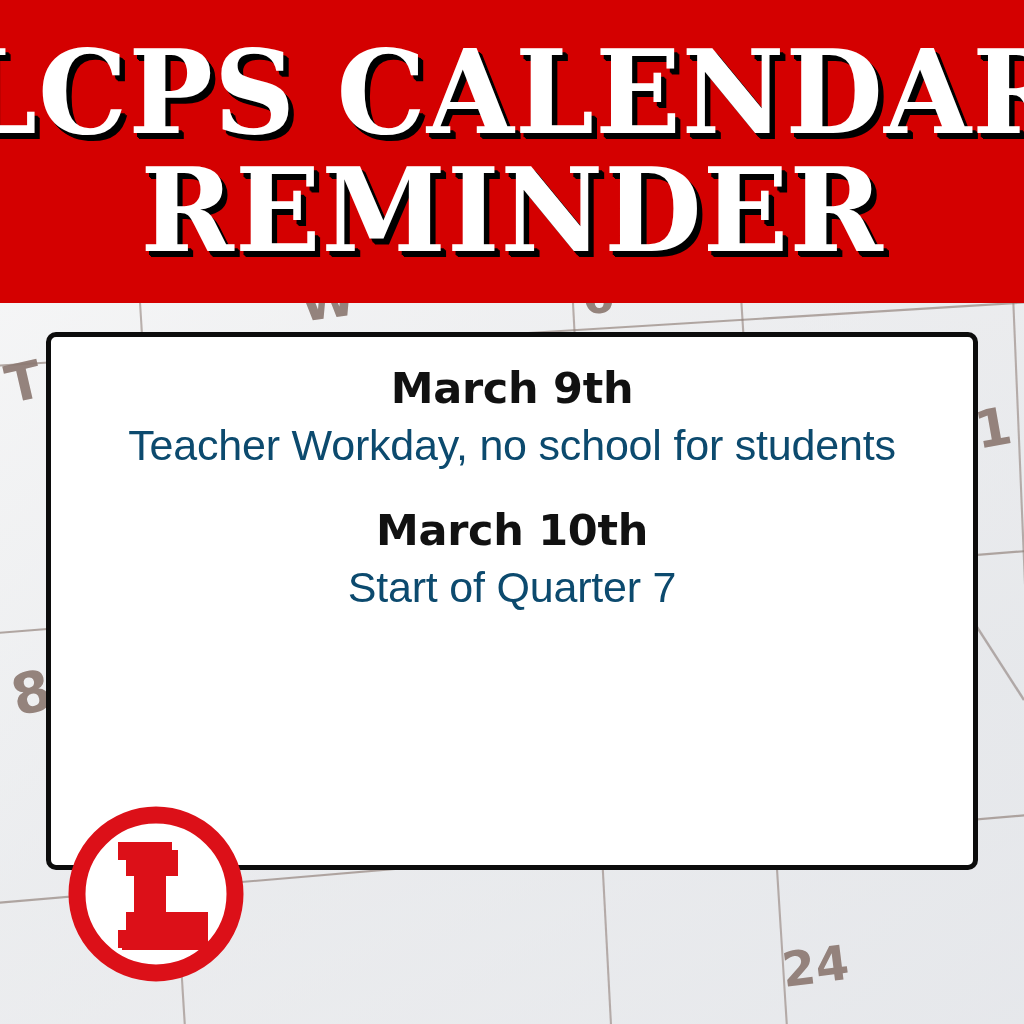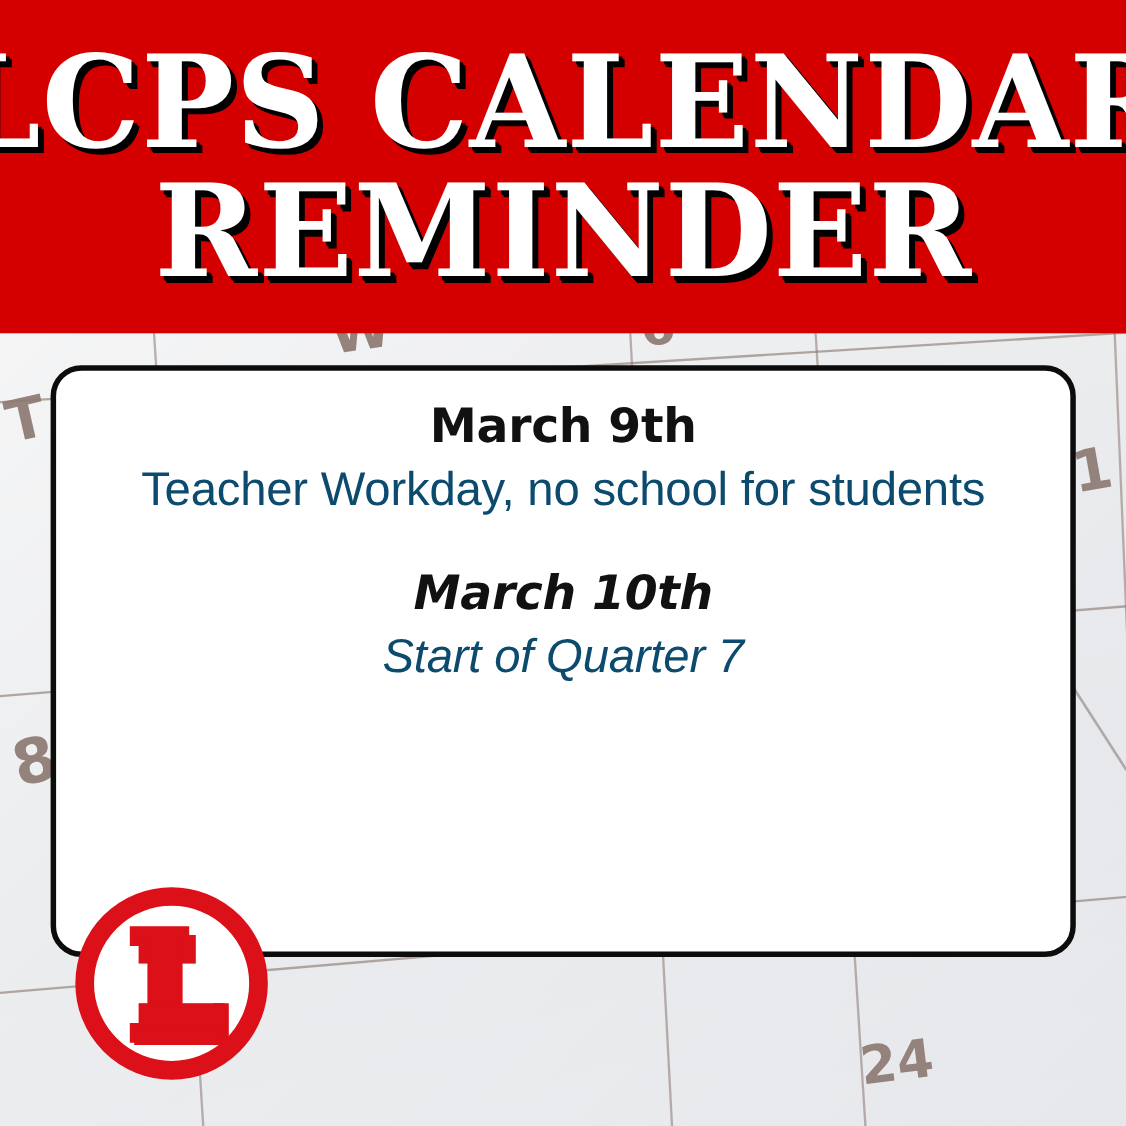--- a/index.html
+++ b/index.html
@@ -96,31 +96,31 @@
   
   .info-card {
     position: absolute;
     left: 46px;
     top: 332px;
     width: 932px;
     height: 538px;
     box-sizing: border-box;
     background: #ffffff;
     border: 5px solid #0c0c0c;
-    border-radius: 28px;
+    border-radius: 10px;
     z-index: 10;
     padding: 26px 44px 20px 44px;
     display: flex;
     flex-direction: column;
     justify-content: flex-start;
   }
   .event {
     text-align: center;
   }
-  .event + .event { margin-top: 42px; font-style: italic; }
+  .event + .event { margin-top: 32px; }
   .event-date {
     font-family: "DejaVu Sans", sans-serif;
     font-weight: 700;
     font-size: 43px;
     color: #111111;
     line-height: 1.18;
     letter-spacing: -.3px;
   }
   .event-desc {
     font-family: "Liberation Sans", sans-serif;

